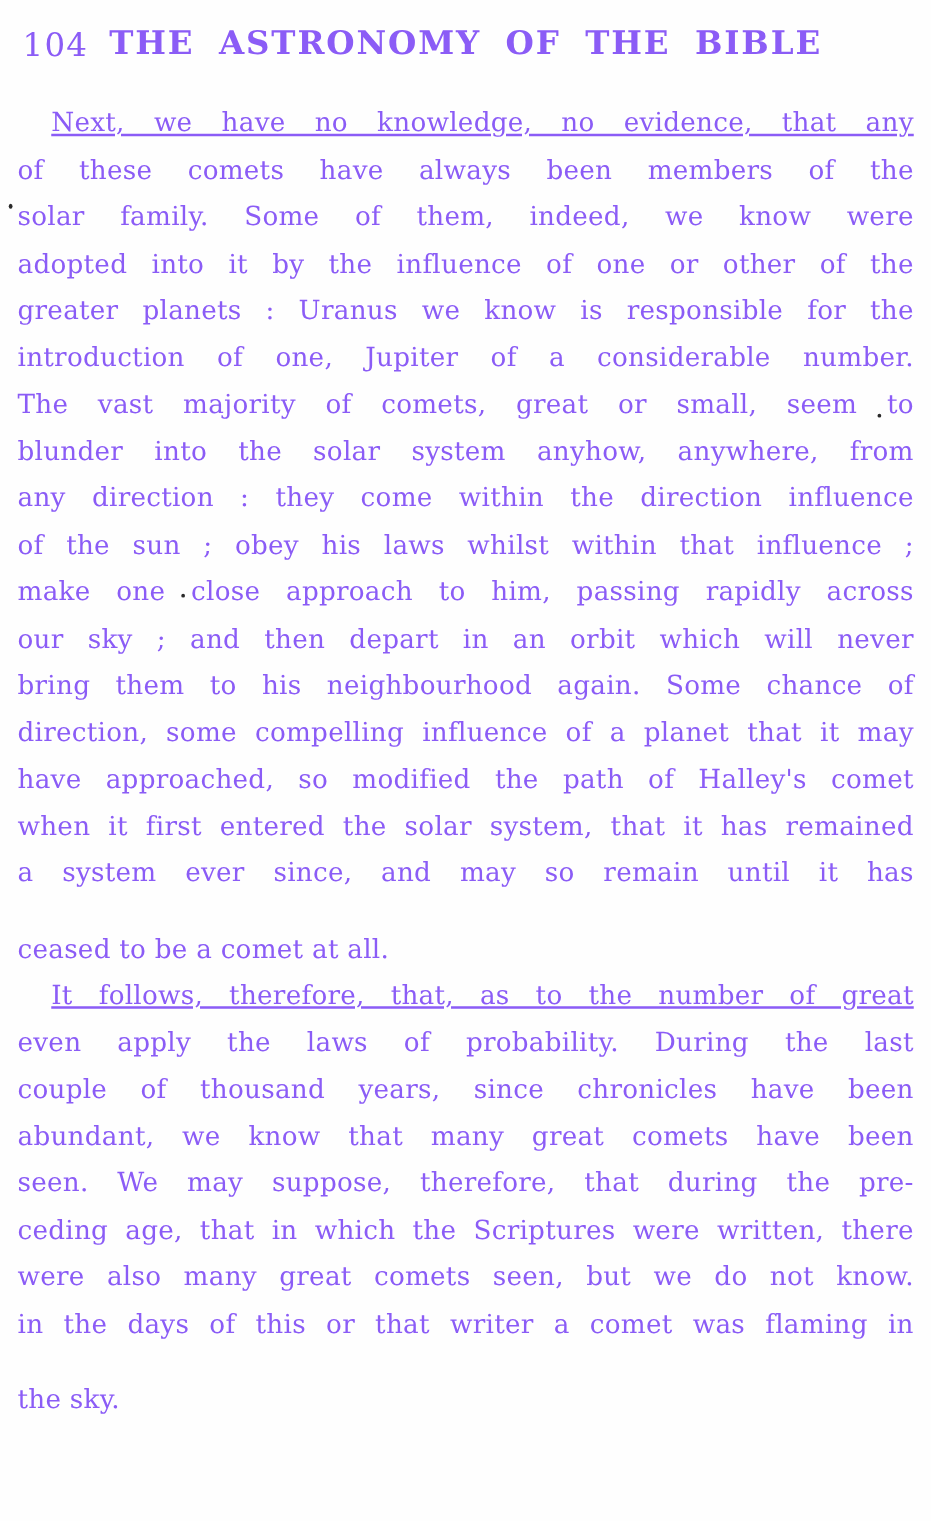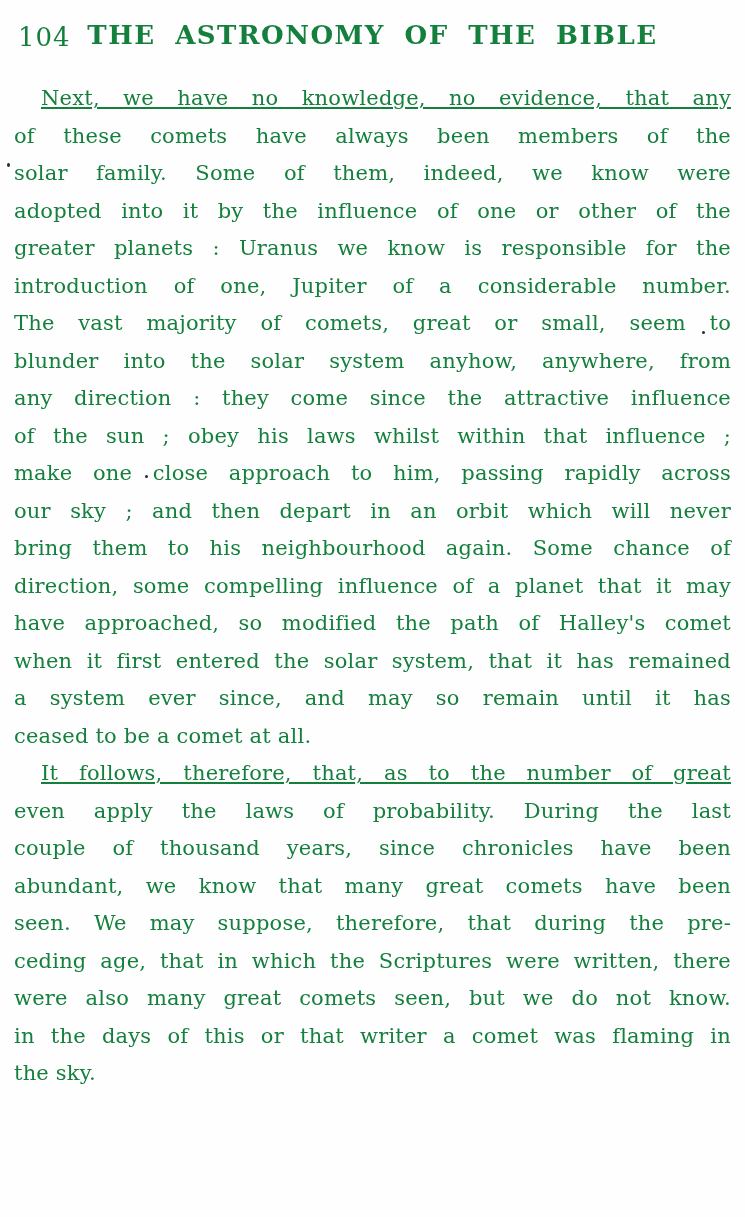--- a/index.html
+++ b/index.html
@@ -5,21 +5,21 @@
   html, body {
     margin: 0;
     padding: 0;
     background: #ffffff;
   }
   .page {
     position: relative;
     width: 745px;
     height: 1217px;
     background: #fefefe;
-    color: #15803d;
+    color: #8b5cf6;
     font-family: "DejaVu Serif", "Liberation Serif", serif;
     overflow: hidden;
   }
   .running-header {
     position: absolute;
     top: 20px;
     left: 14px;
     width: 717px;
     height: 34px;
   }
@@ -57,20 +57,21 @@
     white-space: nowrap;
     letter-spacing: 0.2px;
   }
   .line.indent {
     padding-left: 27px;
     text-decoration: underline;
   }
   .line.last {
     text-align: right;
     text-align-last: left;
+    margin-top: 23px;
   }
   .speck {
     position: absolute;
     background: #2a2a2a;
     border-radius: 50%;
   }
   .speck-1 { left: 7px;  top: 163px; width: 3px; height: 4px; }
   .speck-2 { left: 702px; top: 331px; width: 3px; height: 3px; }
   .speck-3 { left: 145px; top: 475px; width: 3px; height: 3px; }
 </style>
@@ -88,21 +89,21 @@
 
     <div>
       <div class="line indent">Next, we have no knowledge, no evidence, that any</div>
       <div class="line">of these comets have always been members of the</div>
       <div class="line">solar family.  Some of them, indeed, we know were</div>
       <div class="line">adopted into it by the influence of one or other of the</div>
       <div class="line">greater planets :  Uranus we know is responsible for the</div>
       <div class="line">introduction of one, Jupiter of a considerable number.</div>
       <div class="line">The vast majority of comets, great or small, seem to</div>
       <div class="line">blunder into the solar system anyhow, anywhere, from</div>
-      <div class="line">any direction : they come since the attractive influence</div>
+      <div class="line">any direction : they come within the direction influence</div>
       <div class="line">of the sun ; obey his laws whilst within that influence ;</div>
       <div class="line">make one close approach to him, passing rapidly across</div>
       <div class="line">our sky ; and then depart in an orbit which will never</div>
       <div class="line">bring them to his neighbourhood again.  Some chance of</div>
       <div class="line">direction, some compelling influence of a planet that it may</div>
       <div class="line">have approached, so modified the path of Halley's comet</div>
       <div class="line">when it first entered the solar system, that it has remained</div>
       <div class="line">a system ever since, and may so remain until it has</div>
       <div class="line last">ceased to be a comet at all.</div>
     </div>

